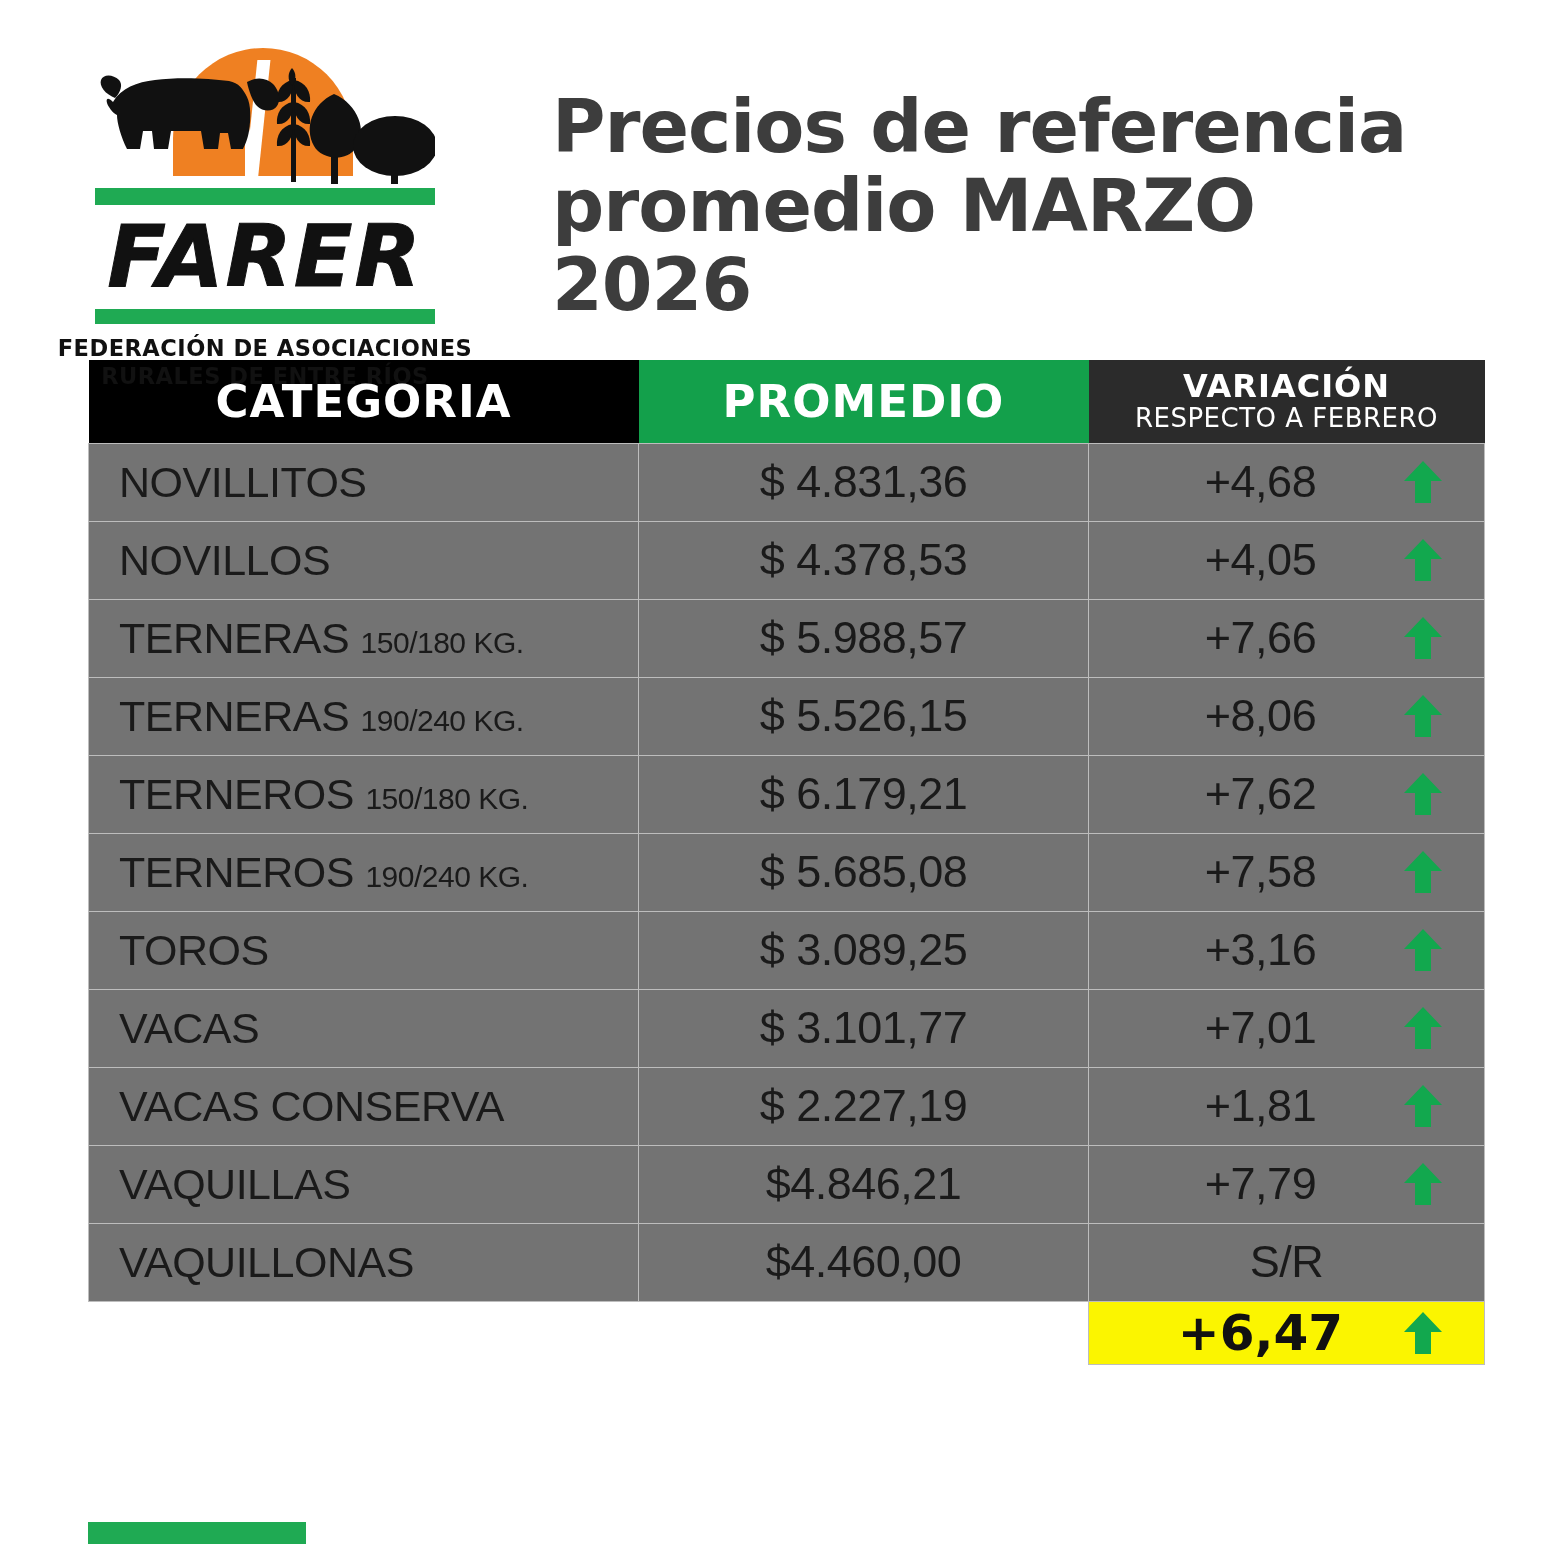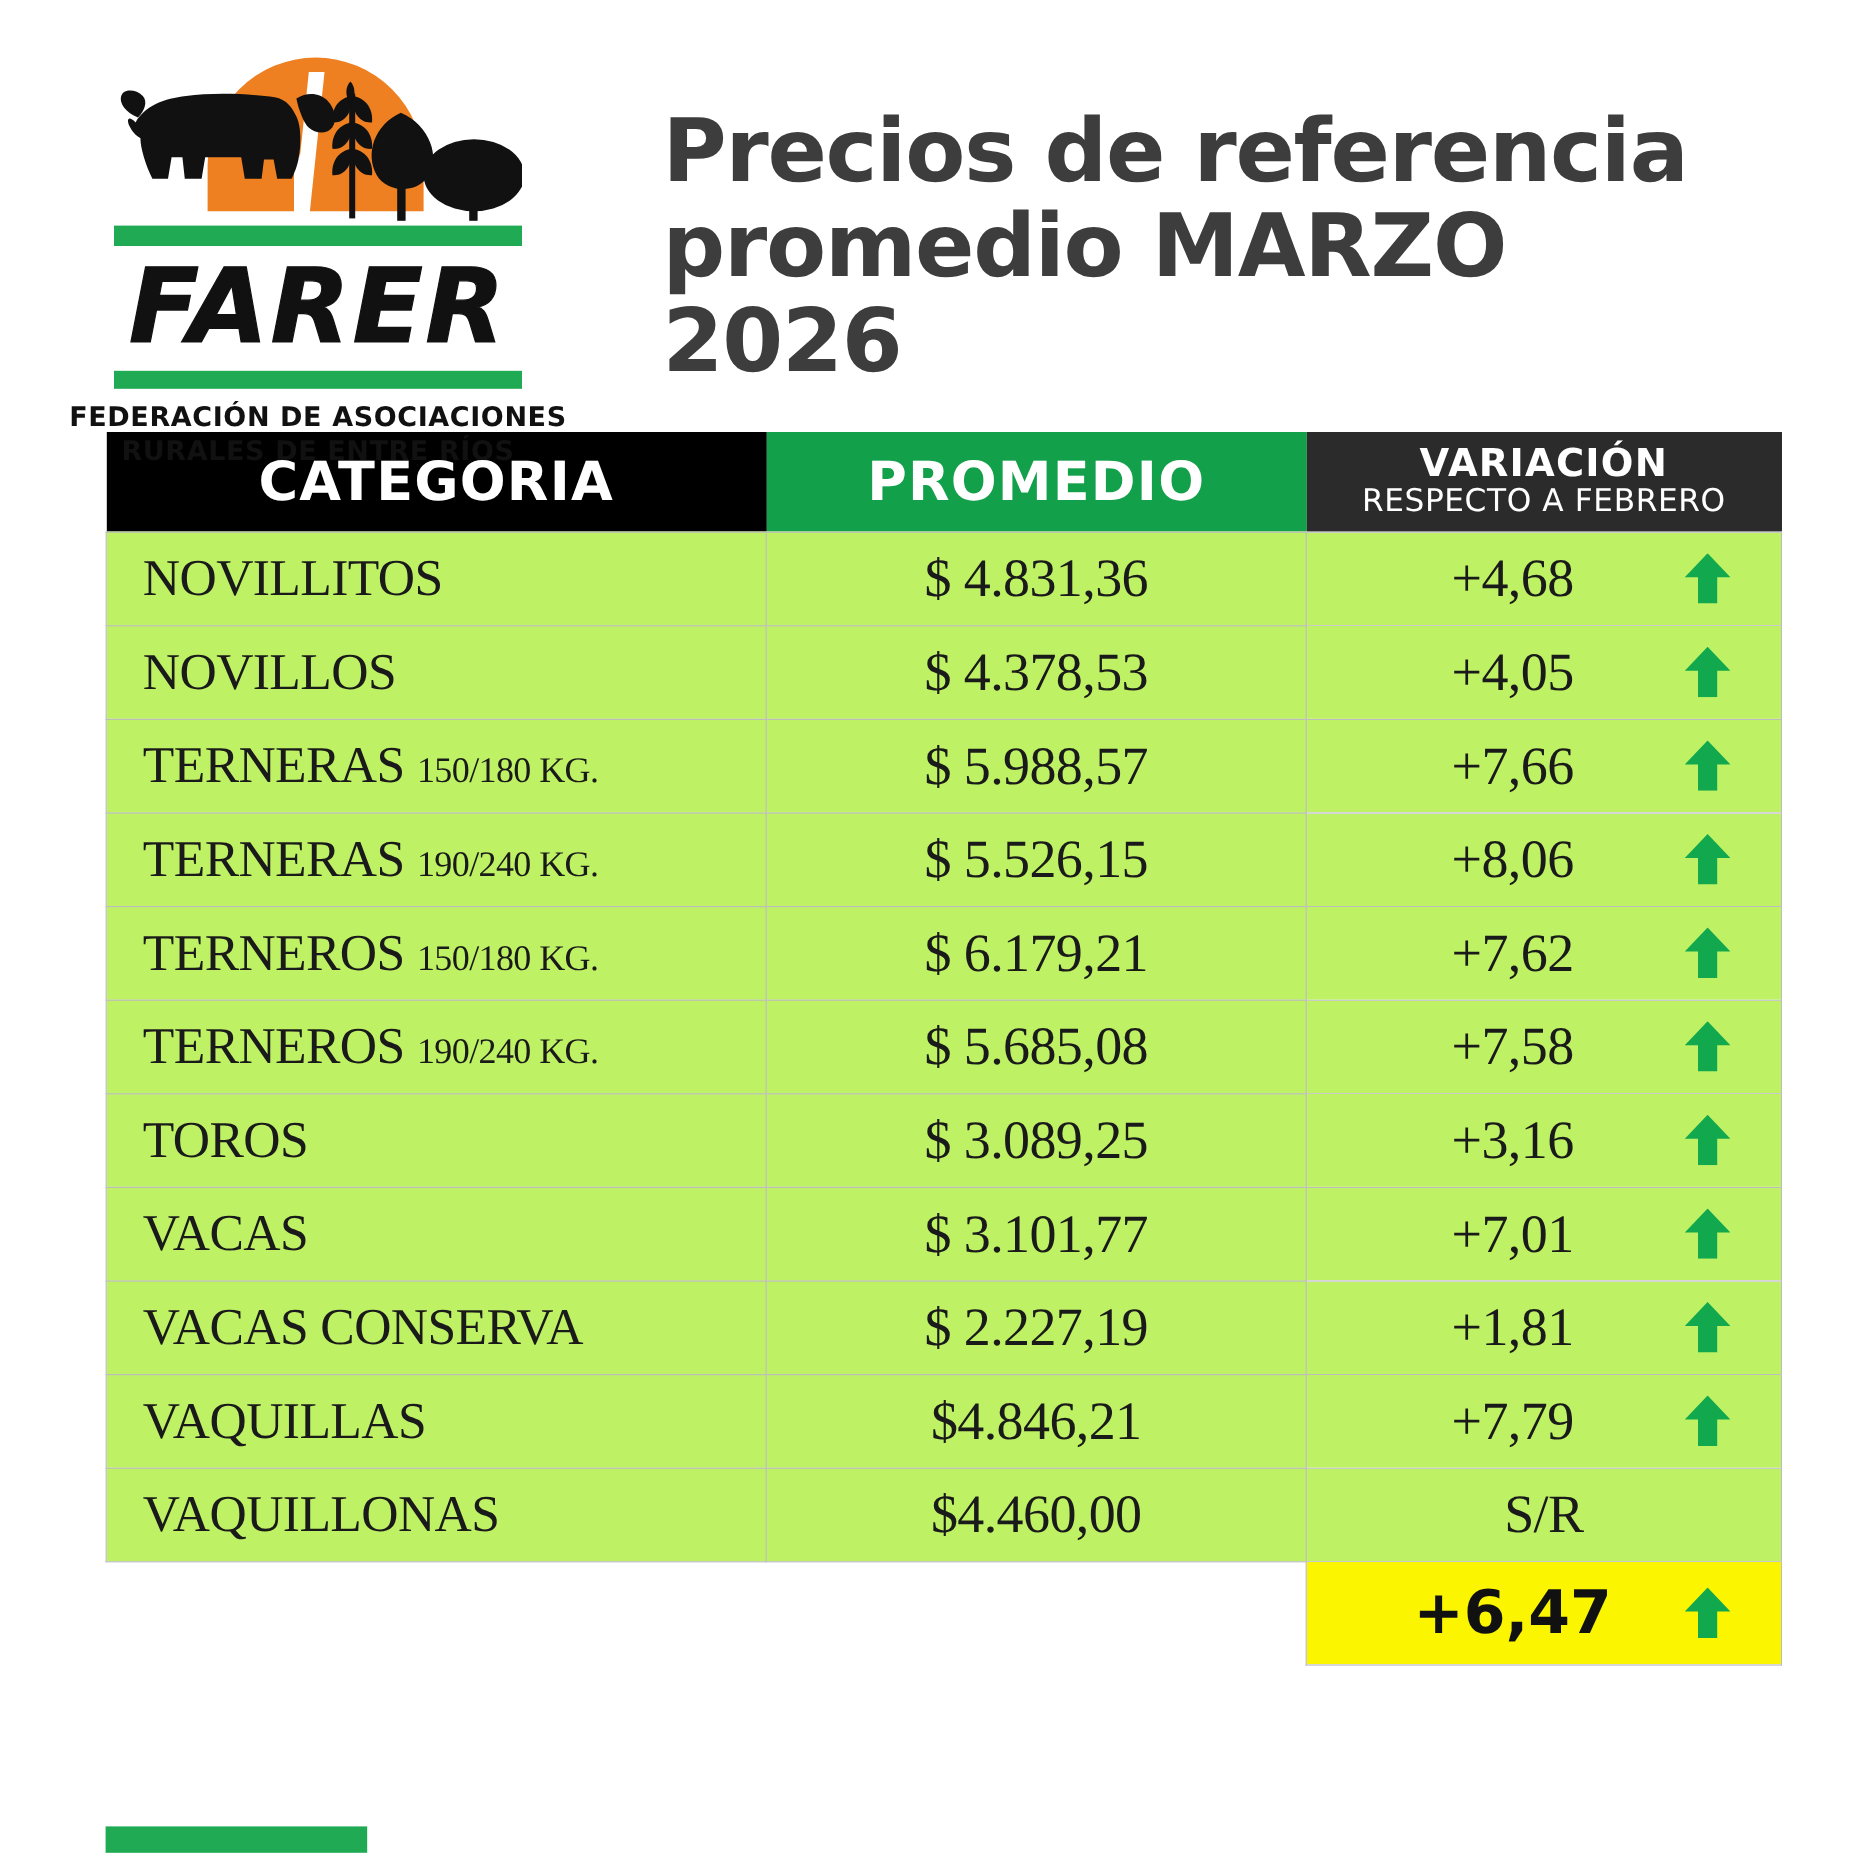--- a/index.html
+++ b/index.html
@@ -130,23 +130,23 @@
   }
   th.h-cat { background: #000000; font-size: 45px; letter-spacing: 1px; }
   th.h-prom { background: #13a04b; font-size: 45px; letter-spacing: 1px; }
   th.h-var { background: #2b2b2b; padding: 6px 0; }
   .h-var .l1 { font-size: 32px; letter-spacing: 1px; display: block; line-height: 1.05; }
   .h-var .l2 { font-size: 26px; letter-spacing: 0.5px; display: block; font-weight: normal; line-height: 1.1; }
 
   tbody td {
     height: 78px;
     border: 1.5px solid #bdbdbd;
-    font-family: Liberation Serif, serif;
+    font-family: Liberation Sans, sans-serif;
     color: #1a1a1a;
-    background: #bef264;
+    background: #737373;
   }
   td.cat {
     padding-left: 30px;
     font-size: 43px;
     white-space: nowrap;
     letter-spacing: -0.5px;
   }
   td.cat .kg {
     font-size: 30px;
     letter-spacing: -0.5px;
@@ -168,21 +168,21 @@
     right: 42px;
     top: 50%;
     transform: translateY(-50%);
     width: 38px;
     height: 42px;
   }
   .arrow svg { display: block; }
 
   tfoot td {
     border: none;
-    height: 86px;
+    height: 63px;
   }
   tfoot td.total {
     background: #fbf500;
     border: 1.5px solid #bdbdbd;
     position: relative;
     text-align: center;
     font-family: "DejaVu Sans", sans-serif;
     font-weight: bold;
     font-size: 50px;
     color: #111;

